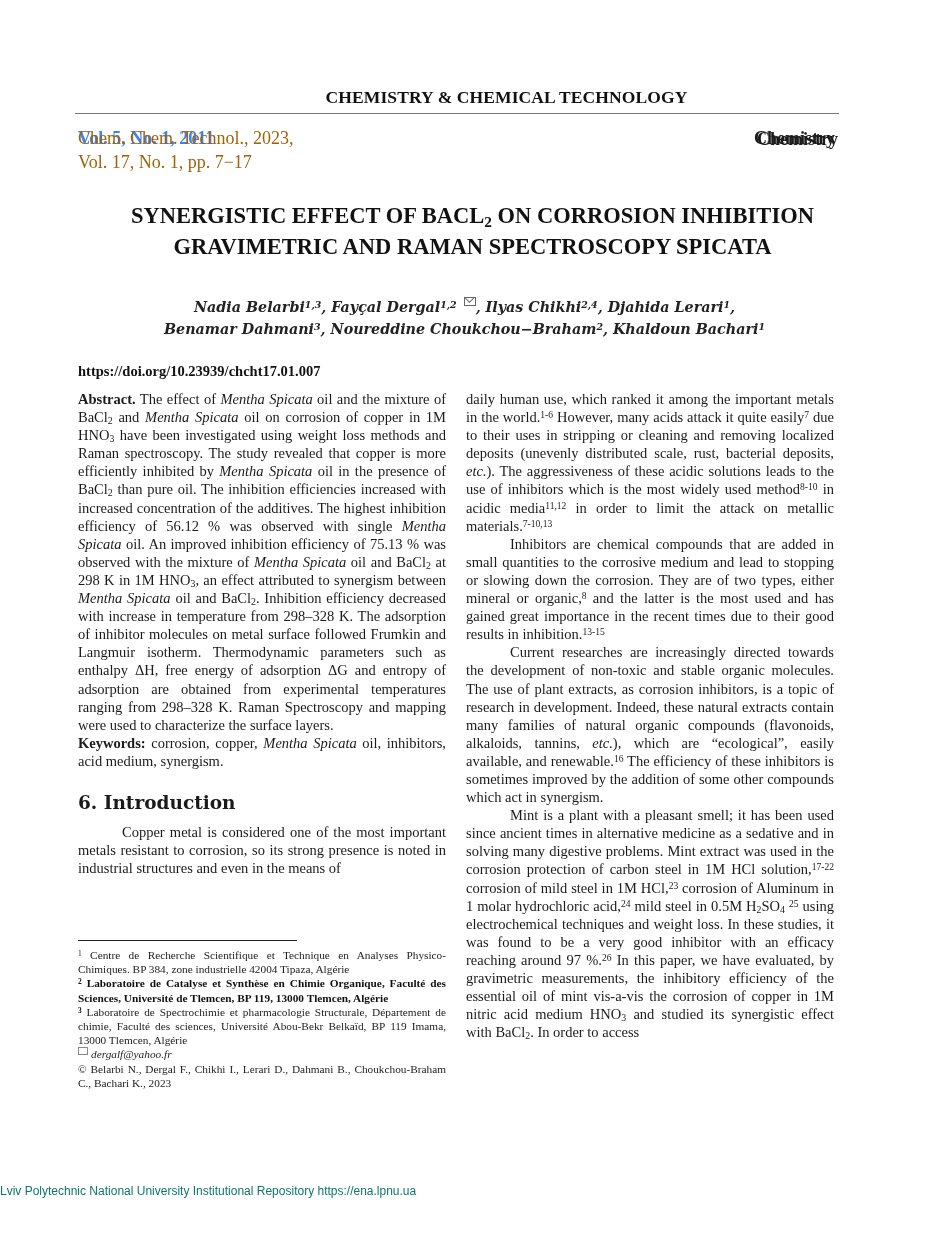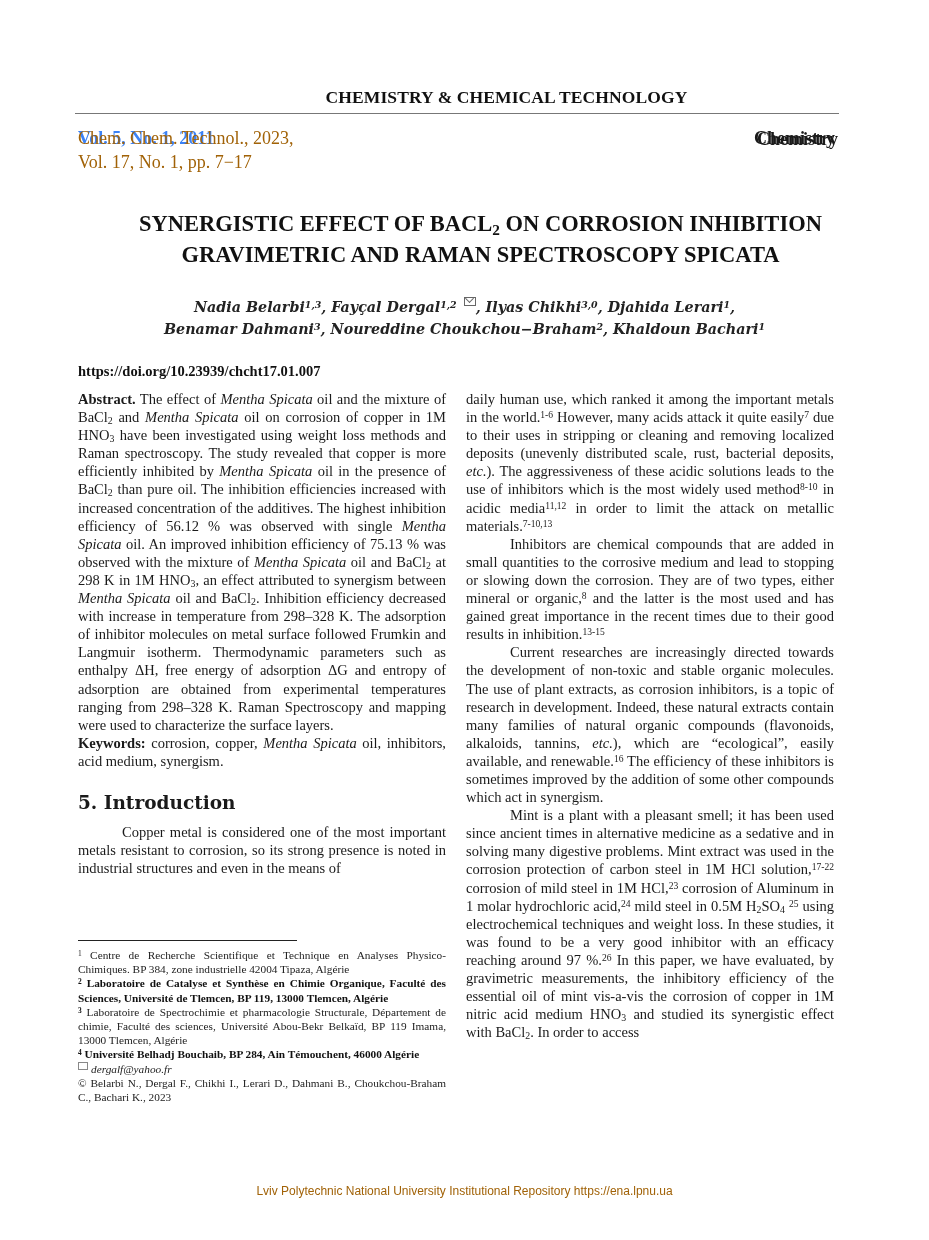--- a/index.html
+++ b/index.html
@@ -41,69 +41,68 @@
   .kw-label { font-weight: bold; }
 
   #intro-heading { font-family: "DejaVu Serif", serif; font-weight: bold; font-size: 18.5px; margin: 21px 0 8px 0; line-height: 24px; text-align: left; }
 
   #footnote-rule { position: absolute; top: 940px; left: 78px; width: 219px; border-top: 1.2px solid #222; }
   #footnotes { position: absolute; top: 948px; left: 78px; width: 368px; font-family: "Liberation Serif", serif; font-size: 11.3px; line-height: 14.2px; color: #222; text-align: justify; }
   #footnotes p { margin: 0; }
   #footnotes .bold { font-weight: bold; color: #111; }
   .fn-mail { display: inline-block; width: 8px; height: 6px; border: 1px solid #888; vertical-align: 3px; margin-right: 3px; }
 
-  #repo-footer { position: absolute; top: 1184px; left: 0; width: 929px; text-align: center; font-family: "Liberation Sans", sans-serif; font-size: 12px; color: #a16207; }
+  #repo-footer { position: absolute; top: 1184px; left: 0; width: 929px; font-family: "Liberation Sans", sans-serif; font-size: 12px; color: #0f766e; }
 </style>
 </head>
 <body>
 
 <div id="journal-title">CHEMISTRY &amp; CHEMICAL TECHNOLOGY</div>
 <div id="header-rule"></div>
 
 <div class="citation-block">
   <div class="overlap-wrap">
     <span class="ghost-bold">Vol. 5, No. 1, 2011</span>
     <span class="ital">Chem. Chem. Technol., 2023,</span>
   </div>
   <div class="ital">Vol. 17, No. 1, pp. 7−17</div>
 </div>
 <div class="chem-right">
   <span>Chemistry</span>
   <span class="b">Chemistry</span>
 </div>
 
-<h1 id="paper-title" style="margin:16px;">
+<h1 id="paper-title" style="margin:8px;">
   <span class="line"><span>SYNERGISTIC EFFECT OF BACL</span><sub>2</sub><span> ON CORROSION INHIBITION</span></span>
   <span class="line">GRAVIMETRIC AND RAMAN SPECTROSCOPY SPICATA</span>
 </h1>
 
 <div id="authors">
   <span class="line">
-    <span><span>Nadia Belarbi</span><sup>1,3</sup><span>, </span></span><span><span>Fayçal Dergal</span><sup>1,2</sup> <span class="mail-icon"></span><span>, </span></span><span><span>Ilyas Chikhi</span><sup>3,0</sup><span>, </span></span><span><span>Djahida Lerari</span><sup>1</sup><span>,</span></span>
+    <span><span>Nadia Belarbi</span><sup>1,3</sup><span>, </span></span><span><span>Fayçal Dergal</span><sup>1,2</sup> <span class="mail-icon"></span><span>, </span></span><span><span>Ilyas Chikhi</span><sup>2,4</sup><span>, </span></span><span><span>Djahida Lerari</span><sup>1</sup><span>,</span></span>
   </span>
   <span class="line">
     <span><span>Benamar Dahmani</span><sup>3</sup><span>, </span></span><span><span>Noureddine Choukchou−Braham</span><sup>2</sup><span>, </span></span><span><span>Khaldoun Bachari</span><sup>1</sup></span>
   </span>
 </div>
 
 <div id="doi">https://doi.org/10.23939/chcht17.01.007</div>
 
 <div id="col-left" class="col">
   <p><b class="kw-label">Abstract.</b><span> The effect of </span><i>Mentha Spicata</i><span> oil and the mixture of BaCl</span><sub>2</sub><span> and </span><i>Mentha Spicata</i><span> oil on corrosion of copper in 1M HNO</span><sub>3</sub><span> have been investigated using weight loss methods and Raman spectroscopy. The study revealed that copper is more efficiently inhibited by </span><i>Mentha Spicata</i><span> oil in the presence of BaCl</span><sub>2</sub><span> than pure oil. The inhibition efficiencies increased with increased concentration of the additives. The highest inhibition efficiency of 56.12&nbsp;% was observed with single </span><i>Mentha Spicata</i><span> oil. An improved inhibition efficiency of 75.13&nbsp;% was observed with the mixture of </span><i>Mentha Spicata</i><span> oil and BaCl</span><sub>2</sub><span> at 298&nbsp;K in 1M HNO</span><sub>3</sub><span>, an effect attributed to synergism between </span><i>Mentha Spicata</i><span> oil and BaCl</span><sub>2</sub><span>. Inhibition efficiency decreased with increase in tem­perature from 298–328&nbsp;K. The adsorption of inhibitor molecules on metal surface followed Frumkin and Langmuir isotherm. Thermodynamic parameters such as enthalpy ΔH, free energy of adsorption ΔG and entropy of adsorption are obtained from experimental temperatures ranging from 298–328&nbsp;K. Raman Spectroscopy and mapping were used to characterize the surface layers.</span></p>
   <p><b class="kw-label">Keywords:</b><span> corrosion, copper, </span><i>Mentha Spicata</i><span> oil, inhibitors, acid medium, synergism.</span></p>
-  <h2 id="intro-heading">5. Introduction</h2>
+  <h2 id="intro-heading">6. Introduction</h2>
   <p class="indent">Copper metal is considered one of the most im­portant metals resistant to corrosion, so its strong presence is noted in industrial structures and even in the means of</p>
 </div>
 
 <div id="footnote-rule"></div>
 <div id="footnotes">
   <p><sup>1</sup><span> Centre de Recherche Scientifique et Technique en Analyses Physico-Chimiques. BP 384, zone industrielle 42004 Tipaza, Algérie</span></p>
   <p class="bold"><sup>2</sup><span> Laboratoire de Catalyse et Synthèse en Chimie Organique, Faculté des Sciences, Université de Tlemcen, BP 119, 13000 Tlemcen, Algérie</span></p>
   <p><sup class="bold">3</sup><span> Laboratoire de Spectrochimie et pharmacologie Structurale, Département de chimie, Faculté des sciences, Université Abou-Bekr Belkaïd, BP 119 Imama, 13000 Tlemcen, Algérie</span></p>
-  <p class="bold"><sup>4</sup><span> Université Belhadj Bouchaib, BP 284, Ain Témouchent, 46000 Algérie</span></p>
   <p><span class="fn-mail"></span><i>dergalf@yahoo.fr</i></p>
   <p>© Belarbi N., Dergal F., Chikhi I., Lerari D., Dahmani B., Choukchou-Braham C., Bachari K., 2023</p>
 </div>
 
 <div id="col-right" class="col">
   <p><span>daily human use, which ranked it among the important metals in the world.</span><sup>1-6</sup><span> However, many acids attack it quite easily</span><sup>7</sup><span> due to their uses in stripping or cleaning and removing localized deposits (unevenly distributed scale, rust, bacterial deposits, </span><i>etc.</i><span>). The aggressiveness of these acidic solutions leads to the use of inhibitors which is the most widely used method</span><sup>8-10</sup><span> in acidic media</span><sup>11,12</sup><span> in order to limit the attack on metallic materials.</span><sup>7-10,13</sup></p>
   <p class="indent"><span>Inhibitors are chemical compounds that are added in small quantities to the corrosive medium and lead to stopping or slowing down the corrosion. They are of two types, either mineral or organic,</span><sup>8</sup><span> and the latter is the most used and has gained great importance in the recent times due to their good results in inhibition.</span><sup>13-15</sup></p>
   <p class="indent"><span>Current researches are increasingly directed to­wards the development of non-toxic and stable organic molecules. The use of plant extracts, as corrosion inhi­bitors, is a topic of research in development. Indeed, these natural extracts contain many families of natural organic compounds (flavonoids, alkaloids, tannins, </span><i>etc.</i><span>), which are “ecological”, easily available, and renewable.</span><sup>16</sup><span> The efficiency of these inhibitors is sometimes improved by the addition of some other compounds which act in syner­gism.</span></p>
   <p class="indent"><span>Mint is a plant with a pleasant smell; it has been used since ancient times in alternative medicine as a sedative and in solving many digestive problems. Mint extract was used in the corrosion protection of carbon steel in 1M HCl solution,</span><sup>17-22</sup><span> corrosion of mild steel in 1M HCl,</span><sup>23</sup><span> corrosion of Aluminum in 1 molar hydro­chloric acid,</span><sup>24</sup><span> mild steel in 0.5M H</span><sub>2</sub><span>SO</span><sub>4</sub> <sup>25</sup><span> using electrochemical techniques and weight loss. In these studies, it was found to be a very good inhibitor with an efficacy reaching around 97&nbsp;%.</span><sup>26</sup><span> In this paper, we have evaluated, by gravimetric measurements, the inhibitory efficiency of the essential oil of mint vis-a-vis the corrosion of copper in 1M nitric acid medium HNO</span><sub>3</sub><span> and studied its synergistic effect with BaCl</span><sub>2</sub><span>. In order to access</span></p>
 </div>

